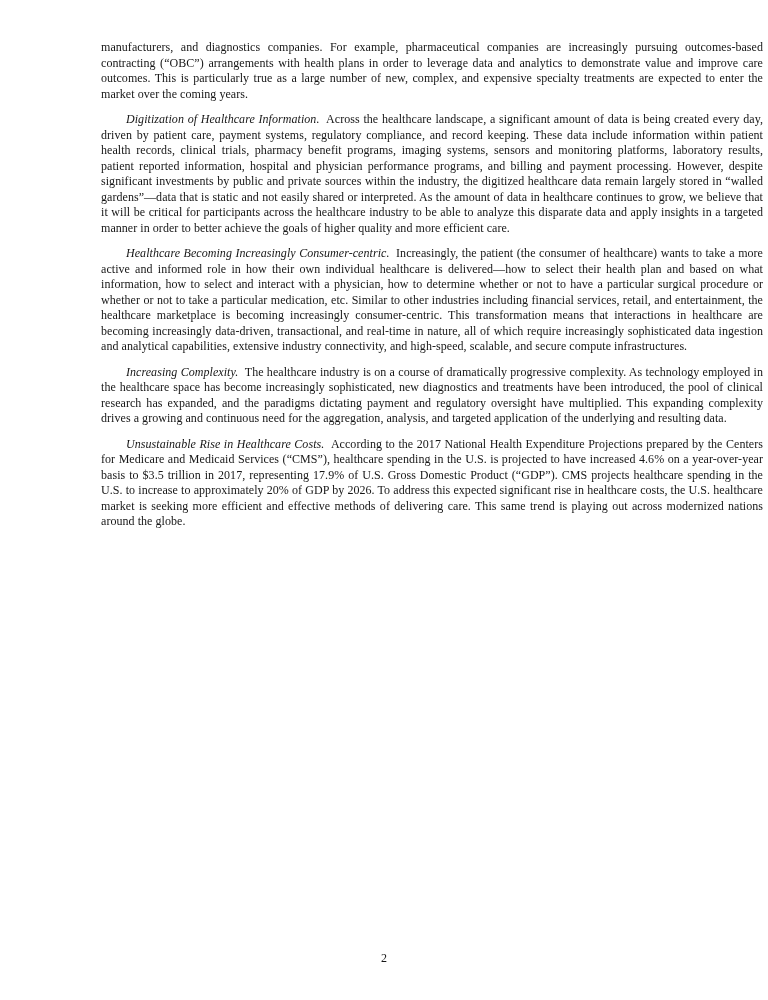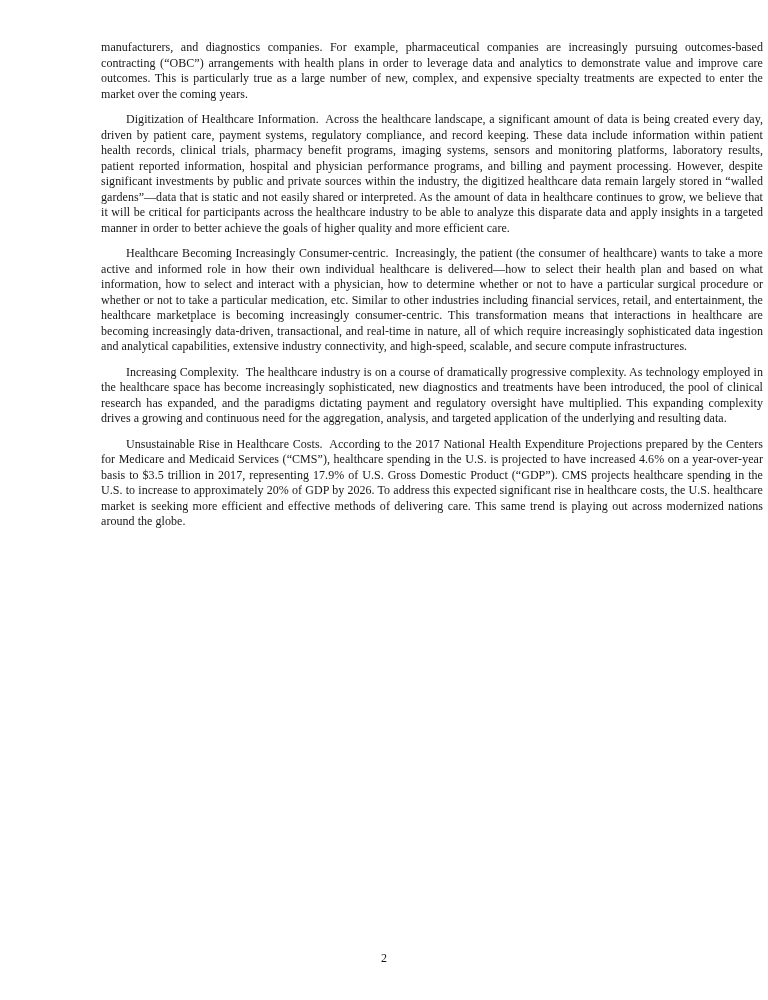--- a/index.html
+++ b/index.html
@@ -26,20 +26,21 @@
     margin: 0 0 10px 0;
     font-size: 12px;
     line-height: 15.5px;
     text-align: justify;
     letter-spacing: 0.05px;
   }
   .para.indent {
     text-indent: 25px;
   }
   .lead {
+    font-style: italic;
     padding-right: 0.55em;
   }
   .page-number {
     position: absolute;
     left: 0;
     top: 951px;
     width: 768px;
     text-align: center;
     font-size: 12px;
     line-height: 15px;

